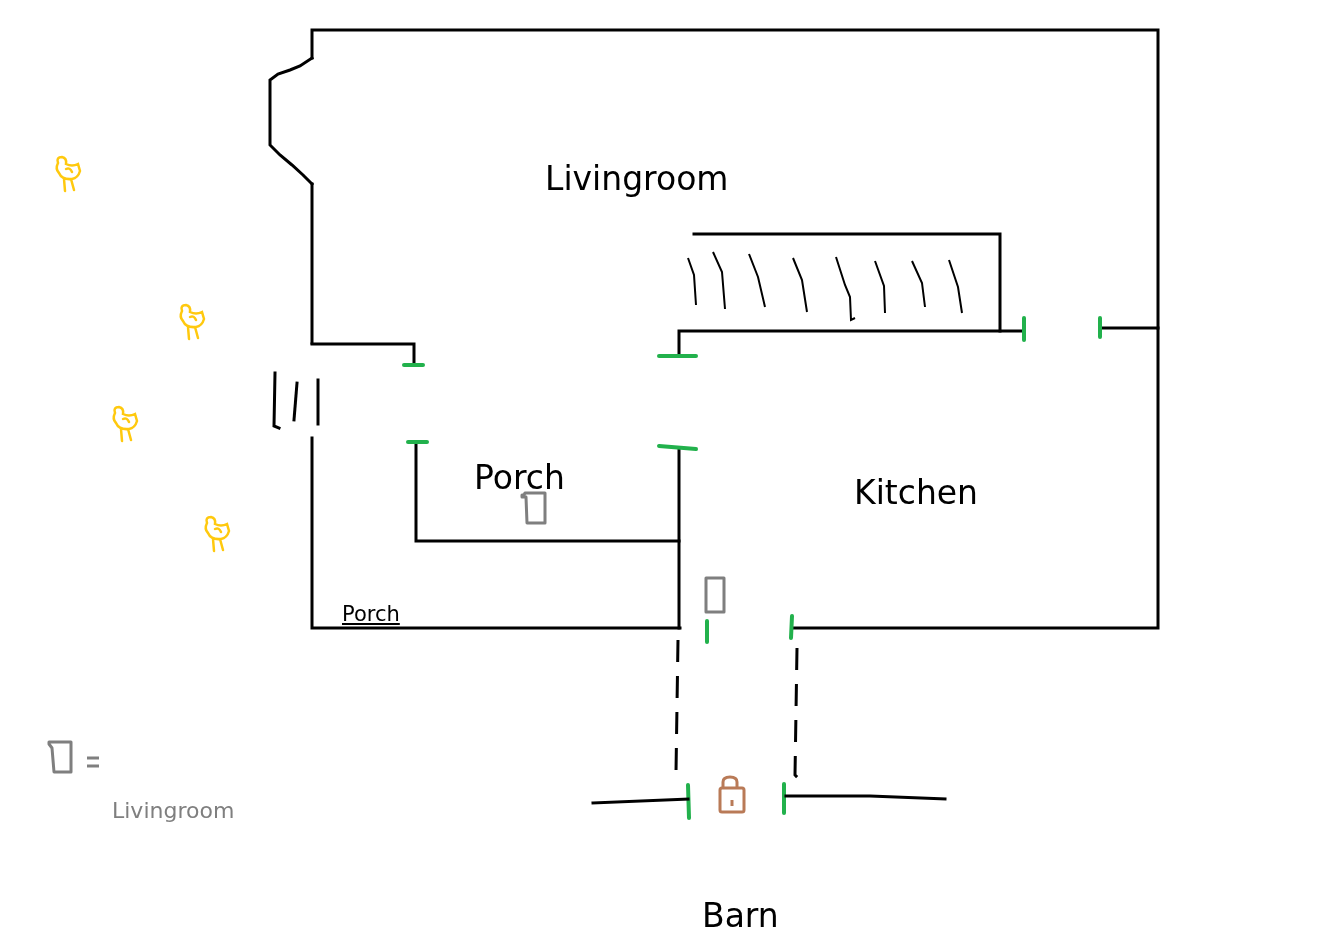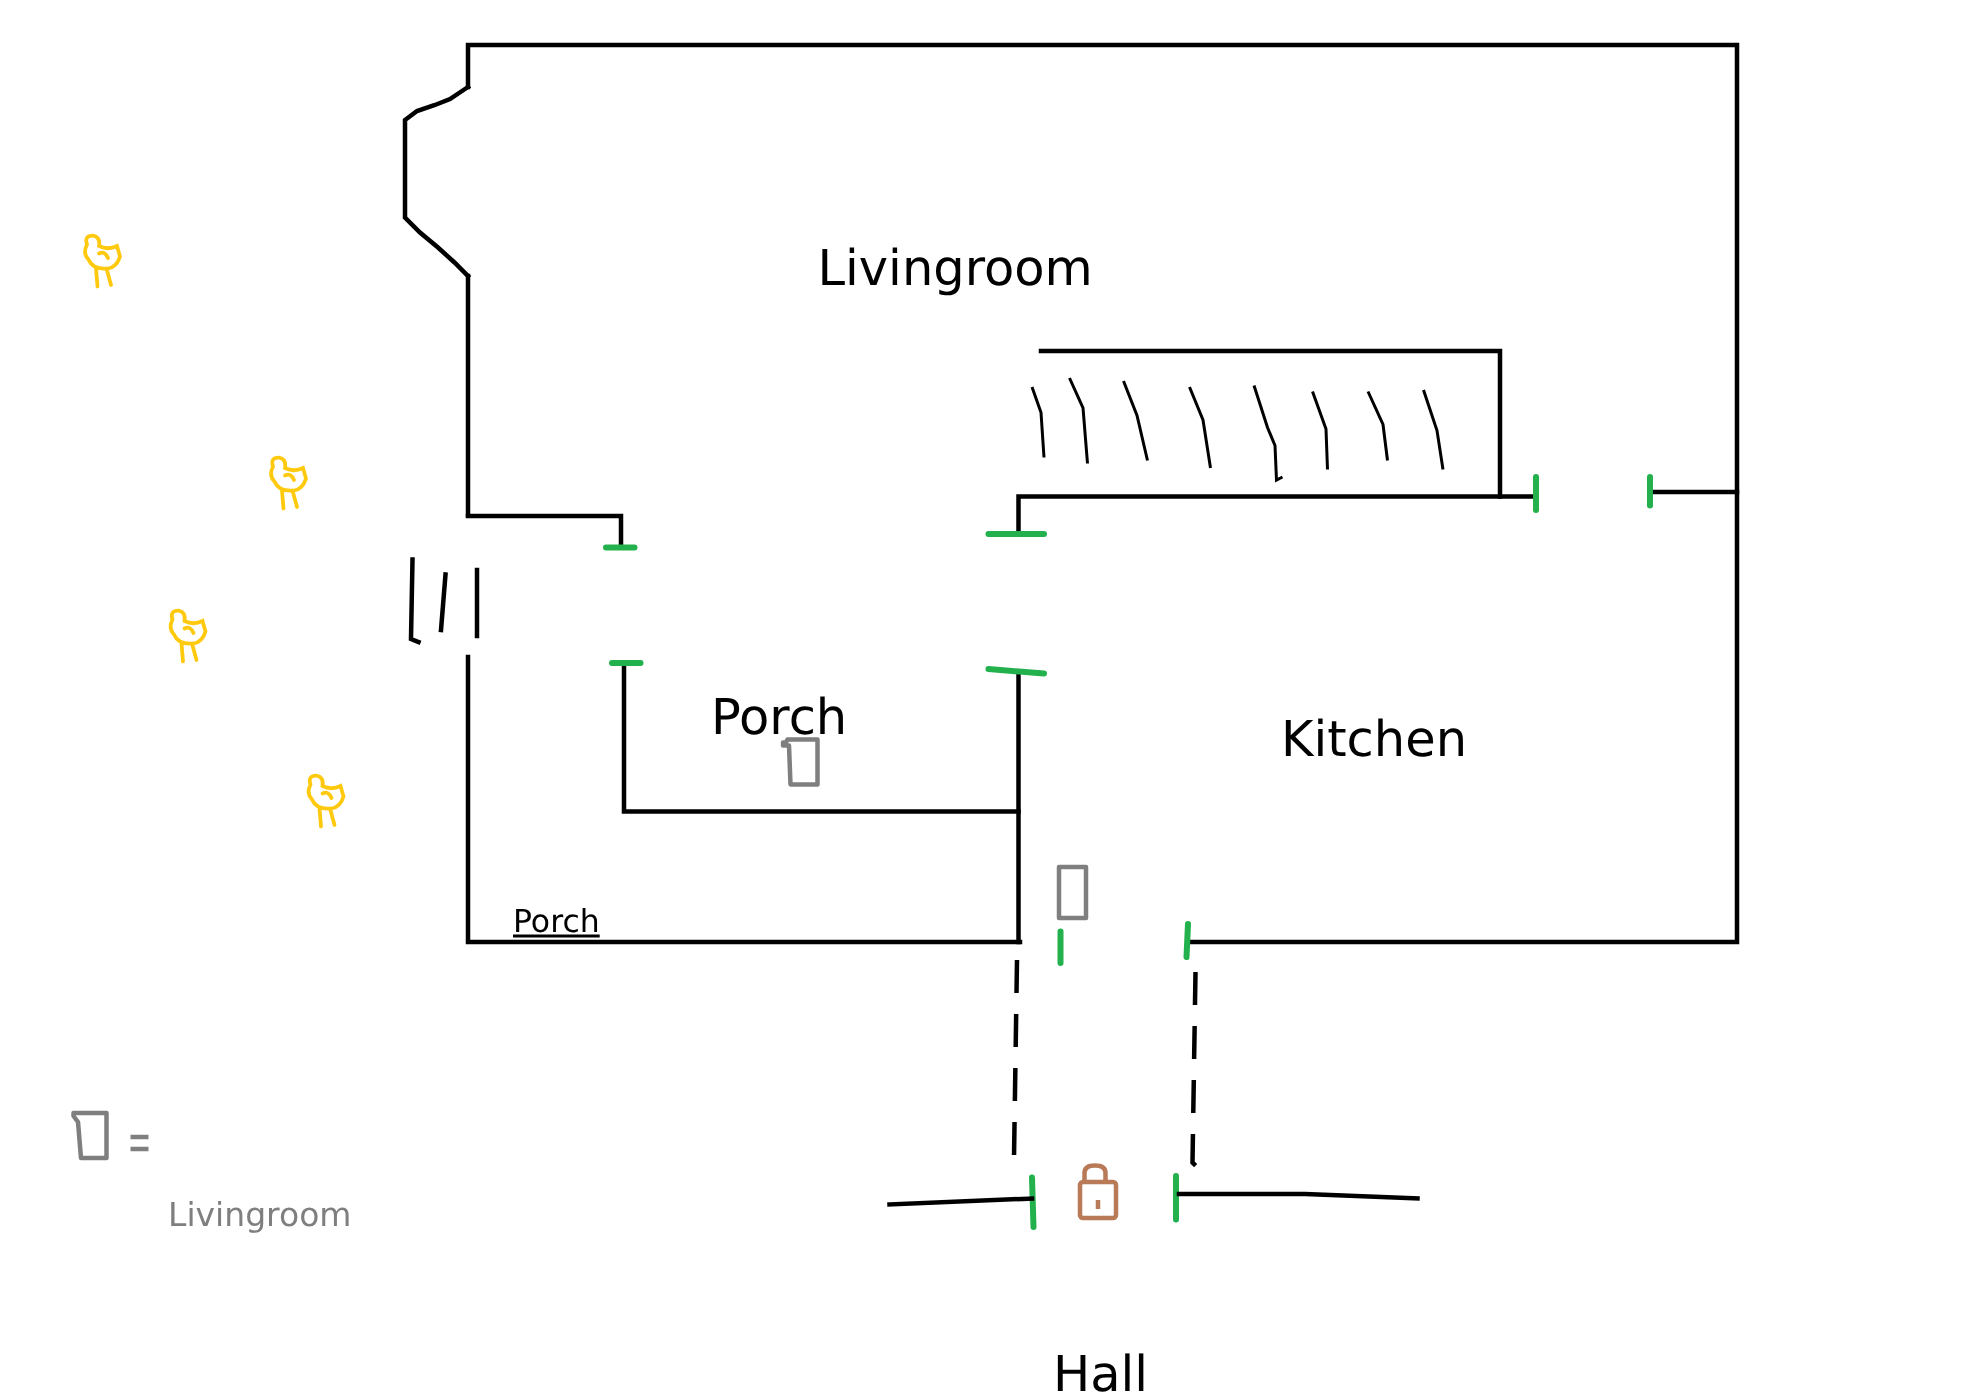--- a/index.html
+++ b/index.html
@@ -111,15 +111,15 @@
   <g transform="translate(201,515)">
     <path class="chick" d="M6,8 Q4,2 10,2 Q15,3 14,9 Q20,12 26,9 L28,16 Q26,23 20,24 Q10,25 7,18 Q3,14 6,8 Z M12,24 L13,36 M19,24 L22,35"></path>
     <path class="chick" d="M14,14 Q18,12 20,17"></path>
   </g>
 </svg>
 
 <div class="label big" style="left:545px; top:116px;">Livingroom</div>
 <div class="label big" style="left:474px; top:415px;">Porch</div>
 <div class="label big" style="left:854px; top:430px;">Kitchen</div>
 <div class="label small" style="left:342px; top:558px;">Porch</div>
-<div class="label big" style="left:702px; top:853px;">Hall</div>
+<div class="label big" style="left:702px; top:853px;">Barn</div>
 
 <div class="label legend-text" style="left:112px; top:754px;">Livingroom</div>
 
 </body></html>

